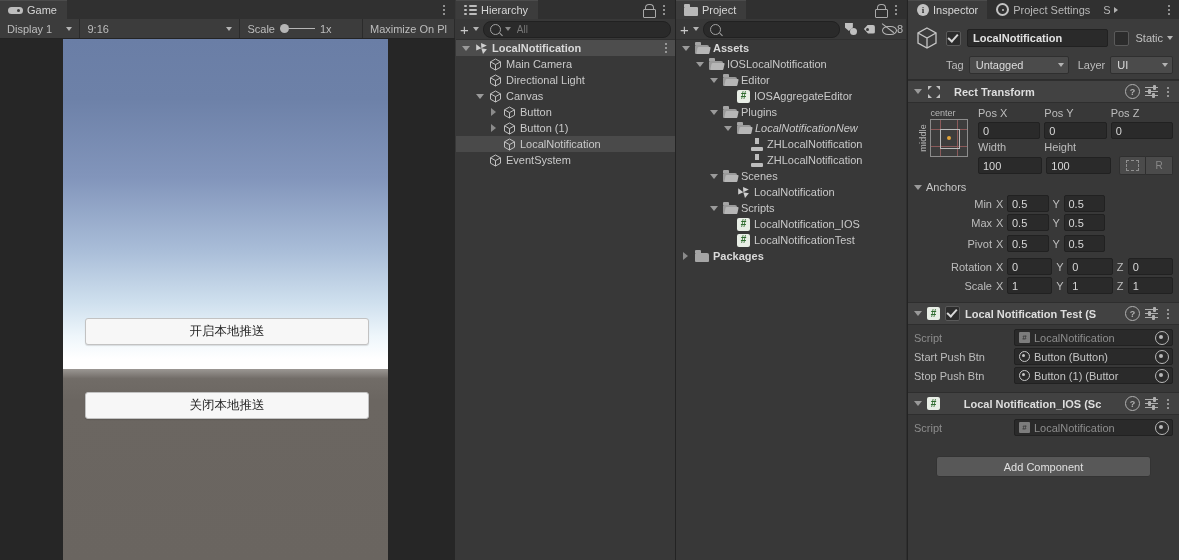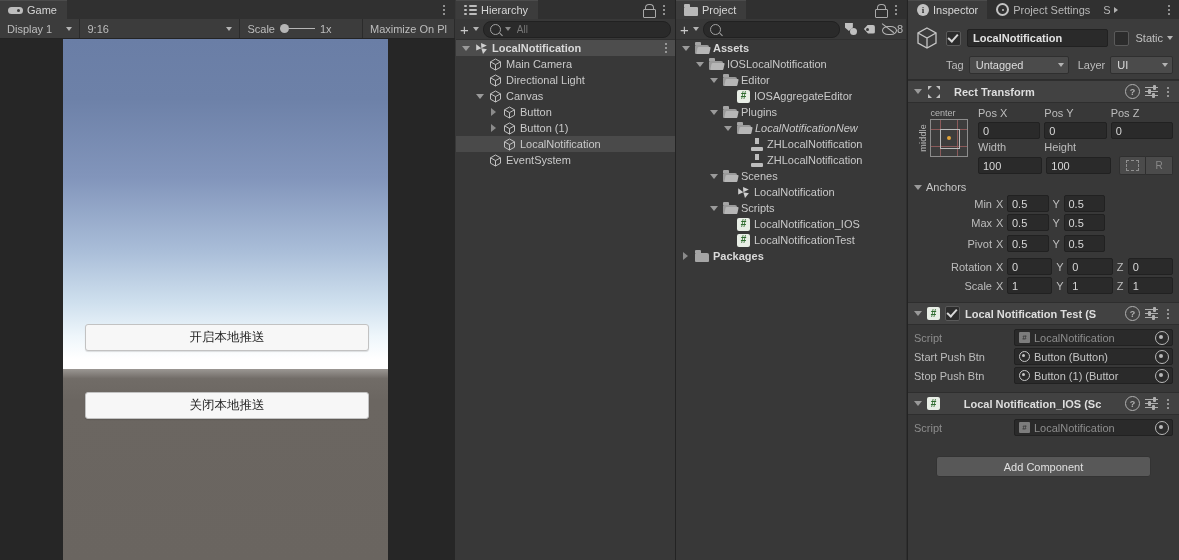--- a/index.html
+++ b/index.html
@@ -50,21 +50,21 @@
   .dropfield{display:flex;align-items:center;justify-content:space-between;gap:6px;min-width:0;}
   .gameview{position:absolute;inset:0;background:#262626;}
   .gcanvas{position:absolute;left:63px;top:0;width:325px;height:524px;overflow:hidden;}
   .sky{position:absolute;left:0;top:0;right:0;height:330px;
        background:linear-gradient(to bottom,#6a7ea6 0%,#6d81a8 18%,#8295bb 42%,#a9bdd8 64%,#cfe0ee 80%,#eef6fb 90%,#ffffff 97%,#ffffff 100%);}
   .ground{position:absolute;left:0;top:330px;right:0;bottom:0;
           background:linear-gradient(to bottom,#9b9793 0%,#716c67 5%,#6b6661 16%,#6a6560 100%);}
   .uibtn{position:absolute;left:22px;width:282px;height:25px;background:#f7f7f7;border:1px solid #c2c2c2;border-radius:3px;
          display:flex;align-items:center;justify-content:center;color:#242424;font-size:12.5px;
          font-family:"DejaVu Sans","Liberation Sans",sans-serif;box-shadow:0 1px 1px rgba(0,0,0,.12);}
-  .uibtn.b1{top:285px;}
+  .uibtn.b1{top:279px;}
   .uibtn.b2{top:353px;}
 
   
   .row{height:16px;display:flex;align-items:center;gap:4px;padding-right:4px;white-space:nowrap;font-size:11px;color:#c9c9c9;position:relative;}
   .row.sel{background:#4a4a4a;}
   .row.sel-hier{background:#4d4d4d;}
   .row .arrow{width:11px;display:flex;align-items:center;justify-content:center;flex:0 0 auto;}
   .row .lbl{overflow:hidden;text-overflow:ellipsis;}
   .row.bold .lbl{font-weight:bold;color:#d9d9d9;}
 

